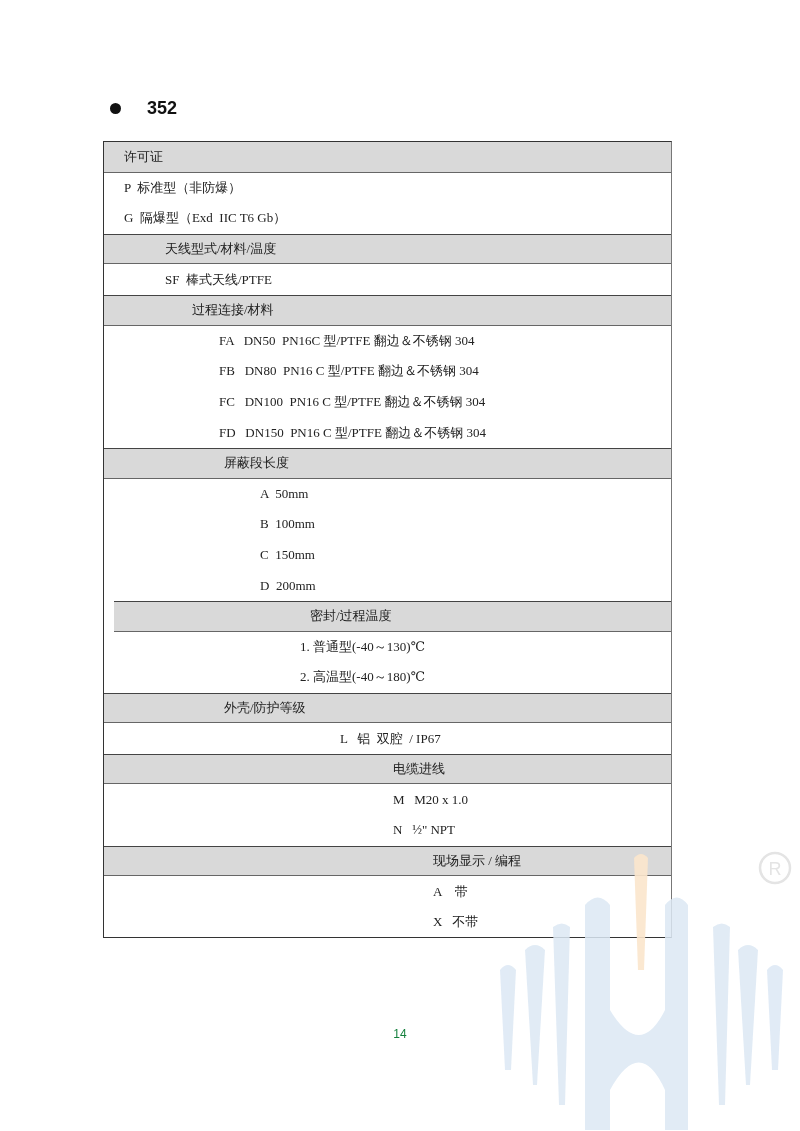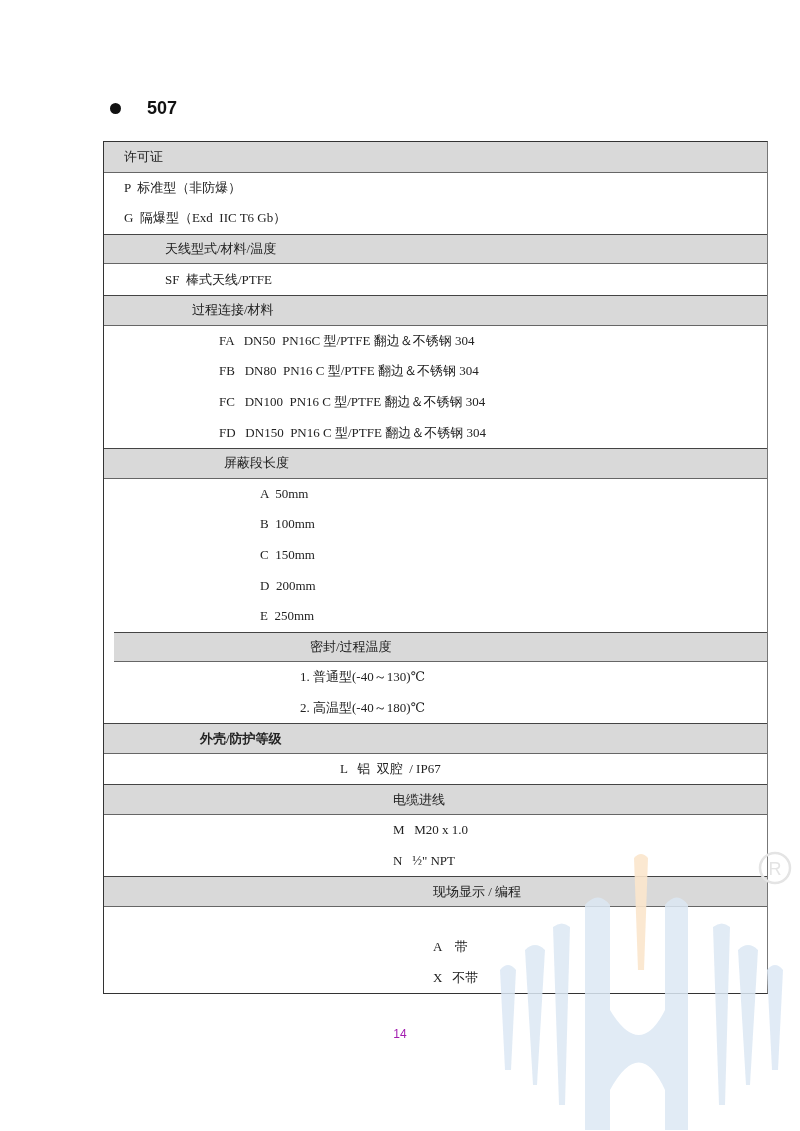--- a/index.html
+++ b/index.html
@@ -14,77 +14,76 @@
   }
   .bullet {
     width: 11px; height: 11px; border-radius: 50%; background: #111;
     display: inline-block; margin-right: 26px;
   }
   .heading-text {
     font-family: "Liberation Sans", "DejaVu Sans", sans-serif;
     font-weight: bold; font-size: 18px; color: #111;
   }
   .table {
-    position: absolute; left: 103px; top: 141px; width: 665px;
+    position: absolute; left: 103px; top: 141px; width: 569px;
     border: 1px solid #333; border-right: 1.5px solid #777;
     box-sizing: border-box;
   }
   .row {
     height: 30.6px; display: flex; align-items: center;
     font-size: 13px; white-space: pre; box-sizing: border-box;
   }
   .hdr {
     background: #d9d9d9; border-top: 1px solid #444; border-bottom: 1px solid #666;
   }
   .hdr:first-child { border-top: none; }
   .opt { background: transparent; }
   .watermark {
     position: absolute; left: 480px; top: 830px; width: 320px; height: 300px;
     pointer-events: none; z-index: 2; opacity: 1;
   }
   .page-num {
     position: absolute; left: 0; width: 800px; top: 1027px; text-align: center;
-    font-family: "Liberation Sans", "DejaVu Sans", sans-serif; font-size: 12px; color: #a21caf;
+    font-family: "Liberation Sans", "DejaVu Sans", sans-serif; font-size: 12px; color: #15803d;
   }
 </style>
 </head>
 <body>
 
 <div class="heading">
   <span class="bullet"></span>
-  <span class="heading-text">507</span>
+  <span class="heading-text">352</span>
 </div>
 
 <div class="table" id="spec-table">
     <div class="row hdr" style="padding-left: 20px;">许可证</div>
     <div class="row opt" style="padding-left: 20px;">P  标准型（非防爆）</div>
     <div class="row opt" style="padding-left: 20px;">G  隔爆型（Exd  IIC T6 Gb）</div>
     <div class="row hdr" style="padding-left: 61px;">天线型式/材料/温度</div>
     <div class="row opt" style="padding-left: 61px;">SF  棒式天线/PTFE</div>
     <div class="row hdr" style="padding-left: 88px;">过程连接/材料</div>
     <div class="row opt" style="padding-left: 115px;">FA   DN50  PN16C 型/PTFE 翻边＆不锈钢 304</div>
     <div class="row opt" style="padding-left: 115px;">FB   DN80  PN16 C 型/PTFE 翻边＆不锈钢 304</div>
     <div class="row opt" style="padding-left: 115px;">FC   DN100  PN16 C 型/PTFE 翻边＆不锈钢 304</div>
     <div class="row opt" style="padding-left: 115px;">FD   DN150  PN16 C 型/PTFE 翻边＆不锈钢 304</div>
     <div class="row hdr" style="padding-left: 120px;">屏蔽段长度</div>
     <div class="row opt" style="padding-left: 156px;">A  50mm</div>
     <div class="row opt" style="padding-left: 156px;">B  100mm</div>
     <div class="row opt" style="padding-left: 156px;">C  150mm</div>
     <div class="row opt" style="padding-left: 156px;">D  200mm</div>
-    <div class="row opt" style="padding-left: 156px;">E  250mm</div>
     <div class="row hdr" style="padding-left: 196px; margin-left: 10px;">密封/过程温度</div>
     <div class="row opt" style="padding-left: 196px;">1. 普通型(-40～130)℃</div>
     <div class="row opt" style="padding-left: 196px;">2. 高温型(-40～180)℃</div>
-    <div class="row hdr" style="padding-left: 96px; font-weight: bold;">外壳/防护等级</div>
+    <div class="row hdr" style="padding-left: 120px;">外壳/防护等级</div>
     <div class="row opt" style="padding-left: 236px;">L   铝  双腔  / IP67</div>
     <div class="row hdr" style="padding-left: 289px;">电缆进线</div>
     <div class="row opt" style="padding-left: 289px;">M   M20 x 1.0</div>
     <div class="row opt" style="padding-left: 289px;">N   ½" NPT</div>
     <div class="row hdr" style="padding-left: 329px;">现场显示 / 编程</div>
-    <div class="row opt" style="padding-left: 329px; margin-top: 25px;">A    带</div>
+    <div class="row opt" style="padding-left: 329px;">A    带</div>
     <div class="row opt" style="padding-left: 329px;">X   不带</div>
   </div>
 
 <svg class="watermark" viewBox="0 0 320 300" xmlns="http://www.w3.org/2000/svg">
   <g fill="#dce8f4" opacity="0.85">
     <path d="M20 140 Q28 130 36 140 L31 240 L25 240 Z"></path>
     <path d="M45 120 Q55 110 65 120 L57 255 L53 255 Z"></path>
     <path d="M73 97 Q82 90 90 97 L85 275 L79 275 Z"></path>
     <path d="M105 75 Q118 60 130 75 L130 180 Q160 230 185 180 L185 75 Q197 60 208 75 L208 300 L185 300 L185 260 Q160 205 130 260 L130 300 L105 300 Z"></path>
     <path d="M233 97 Q242 90 250 97 L245 275 L239 275 Z"></path>

